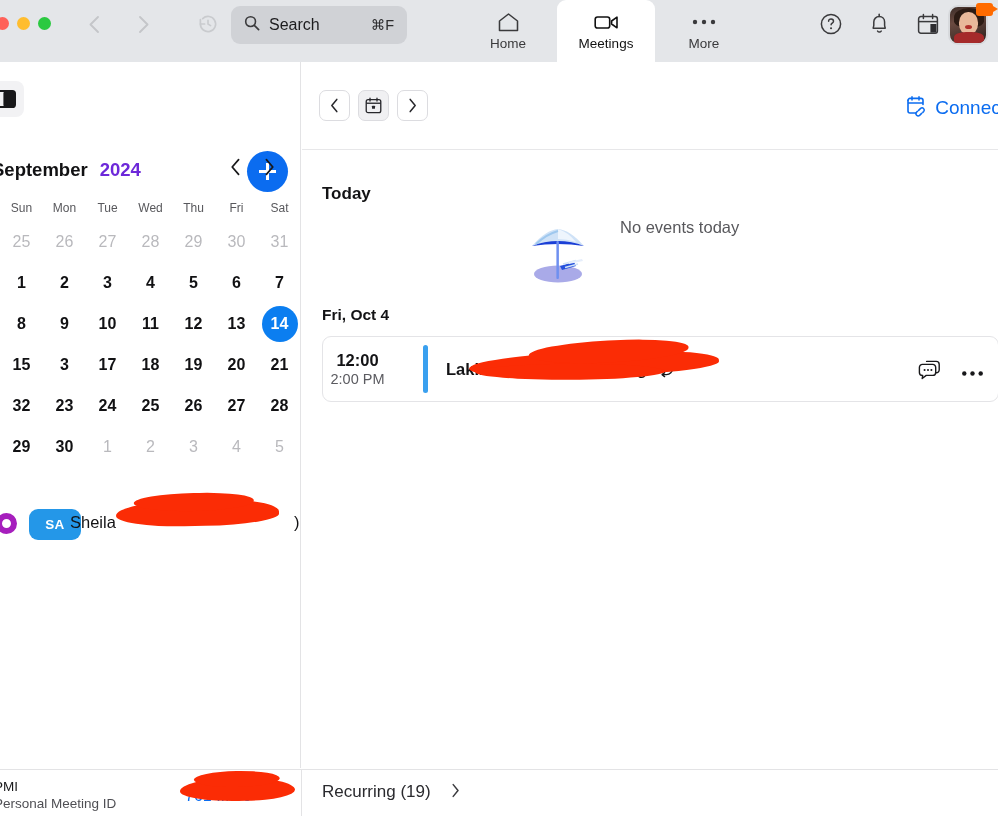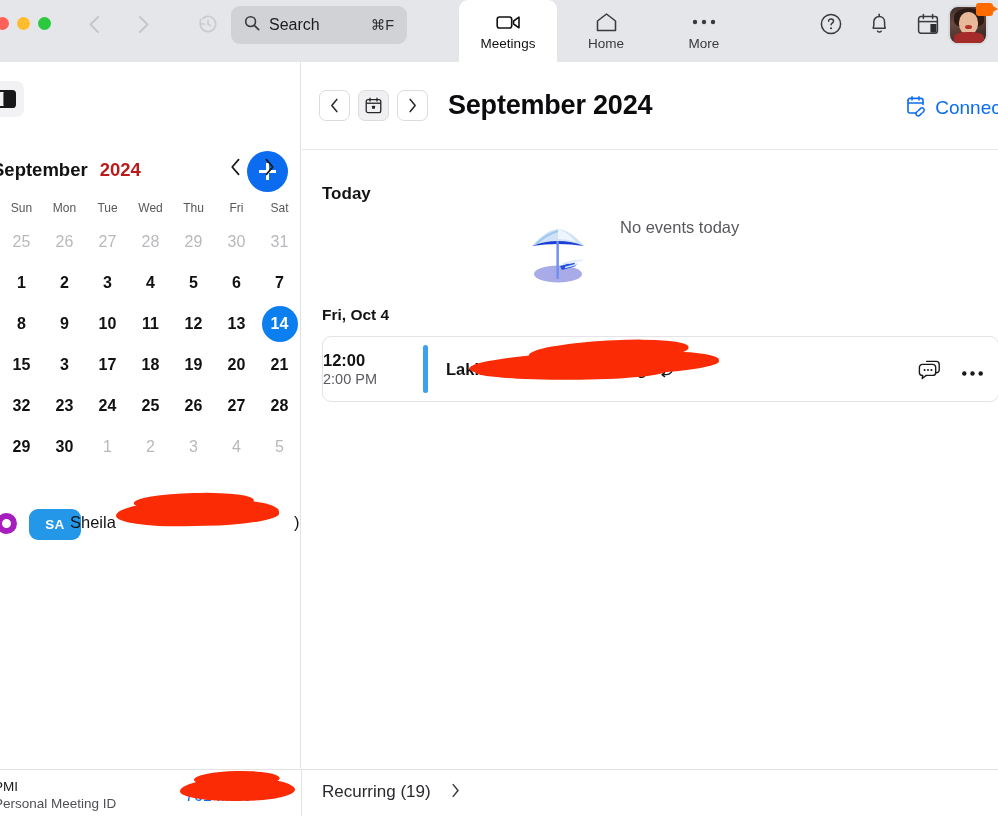--- a/index.html
+++ b/index.html
@@ -144,21 +144,21 @@
   .cal-hdr {
     position: absolute; left: 0; top: 88px;
     width: 301px; height: 40px;
     display: flex; align-items: center;
   }
   .cal-month {
     font-size: 18.5px; font-weight: bold; color: #111113;
     margin-left: -8px;
   }
   .cal-year {
-    font-size: 18.5px; font-weight: bold; color: #b91c1c;
+    font-size: 18.5px; font-weight: bold; color: #6d28d9;
     margin-left: 12px;
   }
   .cal-arrows {
     position: absolute; right: 26px; top: 8px;
     display: flex; gap: 23px; align-items: center;
   }
   .cal-arrows span { cursor: pointer; display: block; }
 
   .cal-grid {
     position: absolute; left: 0; top: 133px;
@@ -261,21 +261,21 @@
   }
   .mtg-card {
     position: relative;
     margin: 12px 0 0 20px;
     width: 677px; height: 66px;
     border: 1px solid #e4e4e7; border-radius: 9px;
     background: #fff;
     display: flex; align-items: center;
   }
   .mtg-times {
-    width: 100px; text-align: left; padding-right: 31px;
+    width: 100px; text-align: center; padding-right: 31px;
     display: flex; flex-direction: column; gap: 1px;
   }
   .mtg-start { font-size: 16.5px; font-weight: bold; color: #131315; }
   .mtg-end { font-size: 14.5px; color: #5b5b60; }
   .mtg-bar {
     width: 5px; height: 48px; border-radius: 3px;
     background: #3aa0ef; margin-right: 18px;
   }
   .mtg-title {
     font-size: 16.5px; font-weight: bold; color: #131315;
@@ -387,36 +387,36 @@
         <svg width="16" height="16" viewBox="0 0 16 16">
             <circle cx="6.6" cy="6.6" r="4.9" stroke="#3a3a3c" stroke-width="1.6" fill="none"></circle>
             <path d="M10.3 10.3 L14.6 14.6" stroke="#3a3a3c" stroke-width="1.7" stroke-linecap="round"></path>
           </svg>
       </span>
       <span class="sb-label">Search</span>
       <span class="sb-kbd">⌘F</span>
     </div>
 
     <div class="tabs">
+      <div class="tab">
+        <span class="tab-ico">
+          <svg width="23" height="21" viewBox="0 0 23 21">
+              <path d="M2.5 9 L11.5 2 L20.5 9 L20.5 18.5 L2.5 18.5 Z" stroke="#3a3a3c" stroke-width="1.55" fill="none" stroke-linejoin="round"></path>
+            </svg>
+        </span>
+        <span class="tab-lbl">Home</span>
+      </div>
       <div class="tab active">
         <span class="tab-ico">
           <svg width="25" height="17" viewBox="0 0 25 17">
               <rect x="1.2" y="3" width="14.5" height="11" rx="2.3" stroke="#121212" stroke-width="1.6" fill="none"></rect>
               <path d="M17.6 7 L23 3.2 L23 13.8 L17.6 10 Z" stroke="#121212" stroke-width="1.6" fill="none" stroke-linejoin="round"></path>
             </svg>
         </span>
         <span class="tab-lbl">Meetings</span>
-      </div>
-      <div class="tab">
-        <span class="tab-ico">
-          <svg width="23" height="21" viewBox="0 0 23 21">
-              <path d="M2.5 9 L11.5 2 L20.5 9 L20.5 18.5 L2.5 18.5 Z" stroke="#3a3a3c" stroke-width="1.55" fill="none" stroke-linejoin="round"></path>
-            </svg>
-        </span>
-        <span class="tab-lbl">Home</span>
       </div>
       <div class="tab">
         <span class="tab-ico">
           <svg width="26" height="8" viewBox="0 0 26 8">
               <circle cx="4" cy="4" r="2.2" fill="#3a3a3c"></circle>
               <circle cx="13" cy="4" r="2.2" fill="#3a3a3c"></circle>
               <circle cx="22" cy="4" r="2.2" fill="#3a3a3c"></circle>
             </svg>
         </span>
         <span class="tab-lbl">More</span>
@@ -649,21 +649,20 @@
               <path d="M5.3 1.2 V4.2 M12.7 1.2 V4.2" stroke="#27272b" stroke-width="1.4" stroke-linecap="round"></path>
               <rect x="7.4" y="9.2" width="3.2" height="3.2" rx=".6" fill="#27272b"></rect>
             </svg>
         </div>
         <div class="sq-btn">
           <svg width="9" height="15" viewBox="0 0 9 15">
               <path d="M2.2 1.4 L7.2 7.5 L2.2 13.6" stroke="#27272b" stroke-width="1.5" fill="none" stroke-linecap="round" stroke-linejoin="round"></path>
             </svg>
         </div>
       </div>
-      <div class="main-title">September 2024</div>
       <div class="connect-link">
         <span>
           <svg width="23" height="23" viewBox="0 0 23 23">
               <path d="M3 6.4a2 2 0 0 1 2-2h11a2 2 0 0 1 2 2v4" stroke="#0b6cf0" stroke-width="1.6" fill="none" stroke-linecap="round"></path>
               <path d="M3 6.4 V17a2 2 0 0 0 2 2h6" stroke="#0b6cf0" stroke-width="1.6" fill="none" stroke-linecap="round"></path>
               <path d="M3 9 H18" stroke="#0b6cf0" stroke-width="1.5"></path>
               <path d="M7 2.8 V6 M14 2.8 V6" stroke="#0b6cf0" stroke-width="1.5" stroke-linecap="round"></path>
               <path d="M13.6 16.4l2-2a2.2 2.2 0 0 1 3.1 3.1l-.9.9" stroke="#0b6cf0" stroke-width="1.5" fill="none" stroke-linecap="round"></path>
               <path d="M16.6 19.4l-2 2a2.2 2.2 0 0 1-3.1-3.1l.9-.9" stroke="#0b6cf0" stroke-width="1.5" fill="none" stroke-linecap="round"></path>
             </svg>

